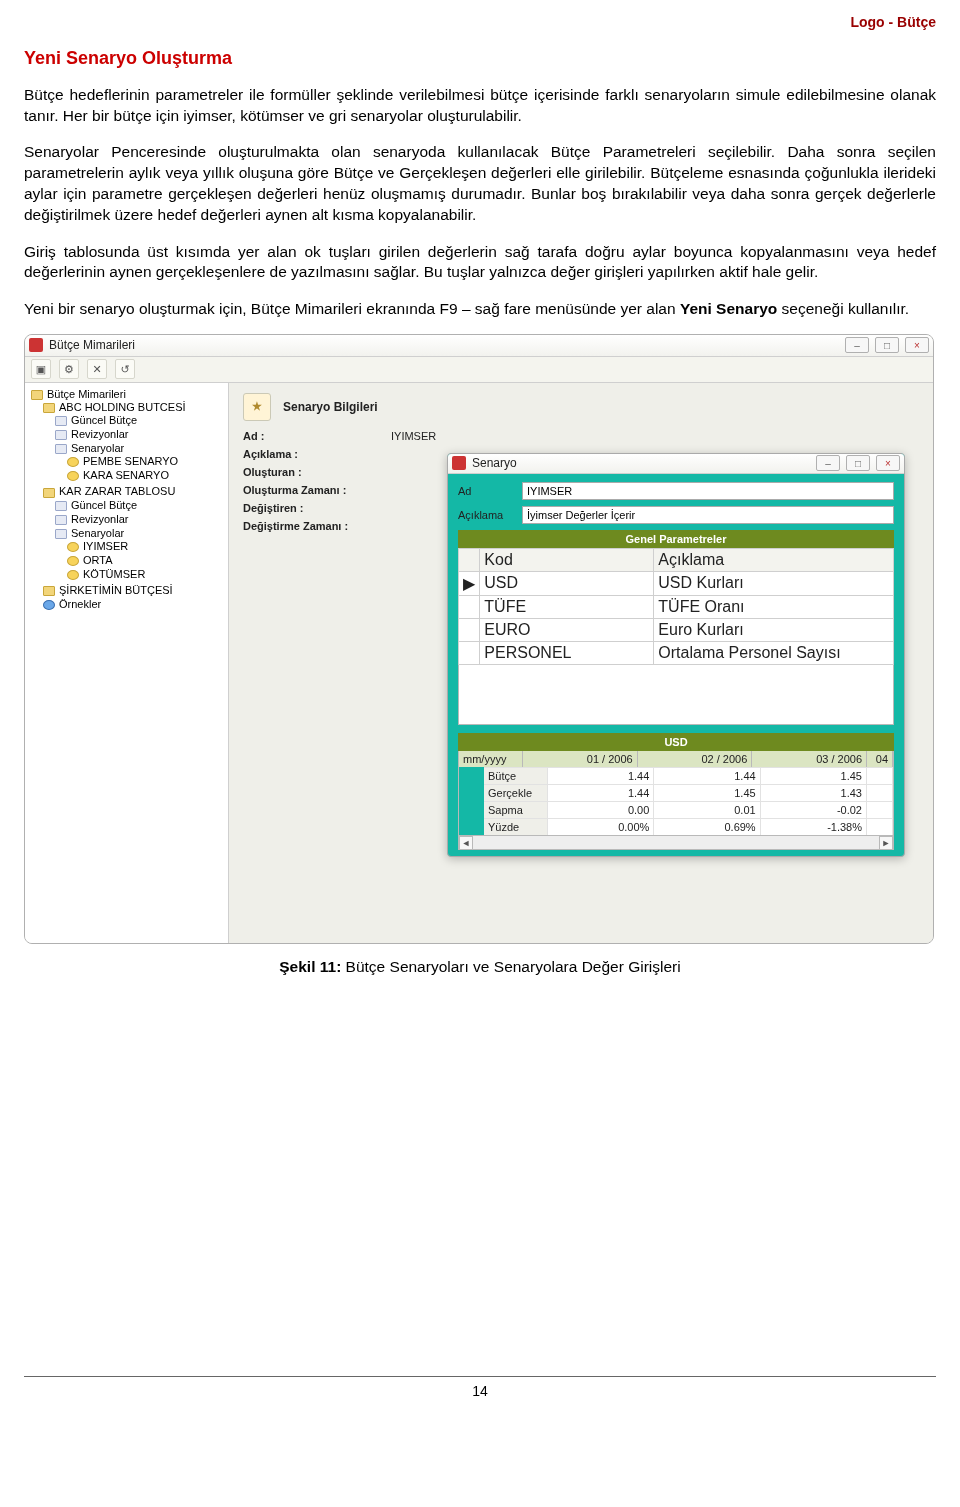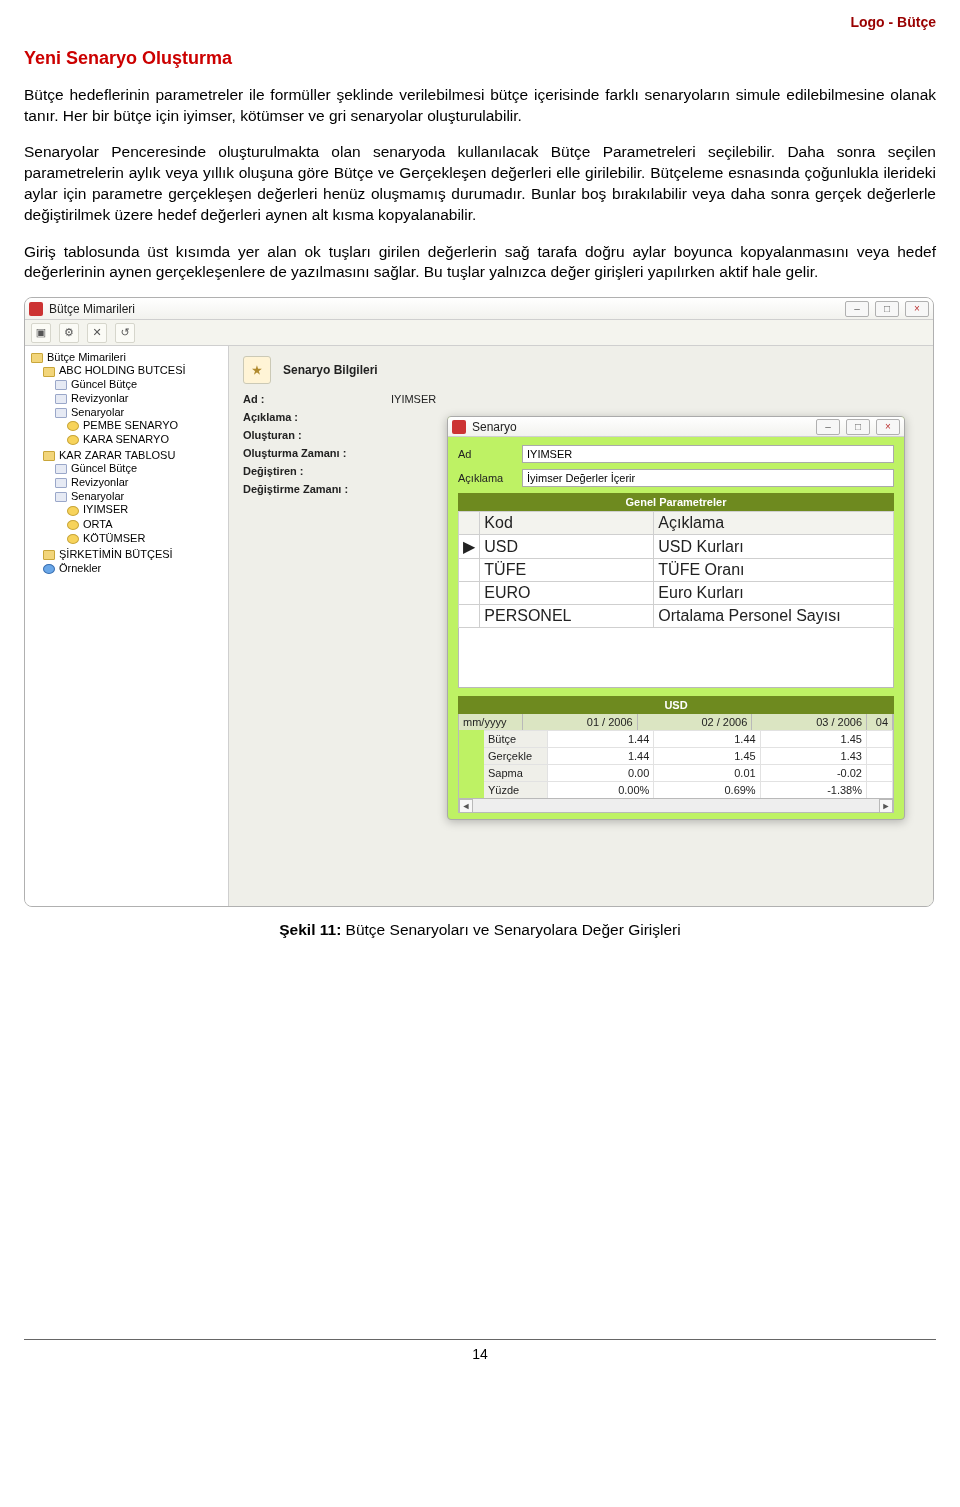--- a/index.html
+++ b/index.html
@@ -132,21 +132,21 @@
   .info-rows { margin-top:6px; }
   .info-row { display:flex; gap:18px; padding:3px 0; font-size:11px; }
   .info-row .lbl { width:130px; font-weight:bold; }
   .info-row .val { font-weight:normal; }
 
   
   .subwin {
     position:absolute;
     left:218px; top:70px;
     width:458px;
-    background:#bef264;
+    background:#14b8a6;
     border:1px solid #aaa;
     border-radius:4px;
     box-shadow:0 2px 10px rgba(0,0,0,.25);
     overflow:hidden;
   }
   .subwin .titlebar { height:20px; }
   .subwin-body { padding:8px 10px 6px 10px; }
   .fld-row { display:flex;align-items:center;gap:10px;margin-bottom:6px;font-size:11px; }
   .fld-row .flabel { width:54px; }
   .fld-row input {
@@ -200,20 +200,23 @@
 </head>
 <body>
 <div class="page">
 
   <div class="header-right">Logo - Bütçe</div>
   <div class="title-red">Yeni Senaryo Oluşturma</div>
 
   <p class="para">Bütçe hedeflerinin parametreler ile formüller şeklinde verilebilmesi bütçe içerisinde farklı senaryoların simule edilebilmesine olanak tanır. Her bir bütçe için iyimser, kötümser ve gri senaryolar oluşturulabilir.</p>
   <p class="para">Senaryolar Penceresinde oluşturulmakta olan senaryoda kullanılacak Bütçe Parametreleri seçilebilir. Daha sonra seçilen parametrelerin aylık veya yıllık oluşuna göre Bütçe ve Gerçekleşen değerleri elle girilebilir. Bütçeleme esnasında çoğunlukla ilerideki aylar için parametre gerçekleşen değerleri henüz oluşmamış durumadır. Bunlar boş bırakılabilir veya daha sonra gerçek değerlerle değiştirilmek üzere hedef değerleri aynen alt kısma kopyalanabilir.</p>
   <p class="para">Giriş tablosunda üst kısımda yer alan ok tuşları girilen değerlerin sağ tarafa doğru aylar boyunca kopyalanmasını veya hedef değerlerinin aynen gerçekleşenlere de yazılmasını sağlar. Bu tuşlar yalnızca değer girişleri yapılırken aktif hale gelir.</p>
+  <p class="para">
+    <span>Yeni bir senaryo oluşturmak için, Bütçe Mimarileri ekranında F9 – sağ fare menüsünde yer alan </span><b class="bold">Yeni Senaryo</b><span> seçeneği kullanılır.</span>
+  </p>
 
   <div class="app-window">
     <div class="titlebar">
       <span class="ticon"></span>
       <span class="title">Bütçe Mimarileri</span>
       <span class="spacer"></span>
       <span class="win-btn">–</span>
       <span class="win-btn">□</span>
       <span class="win-btn close">×</span>
     </div>

